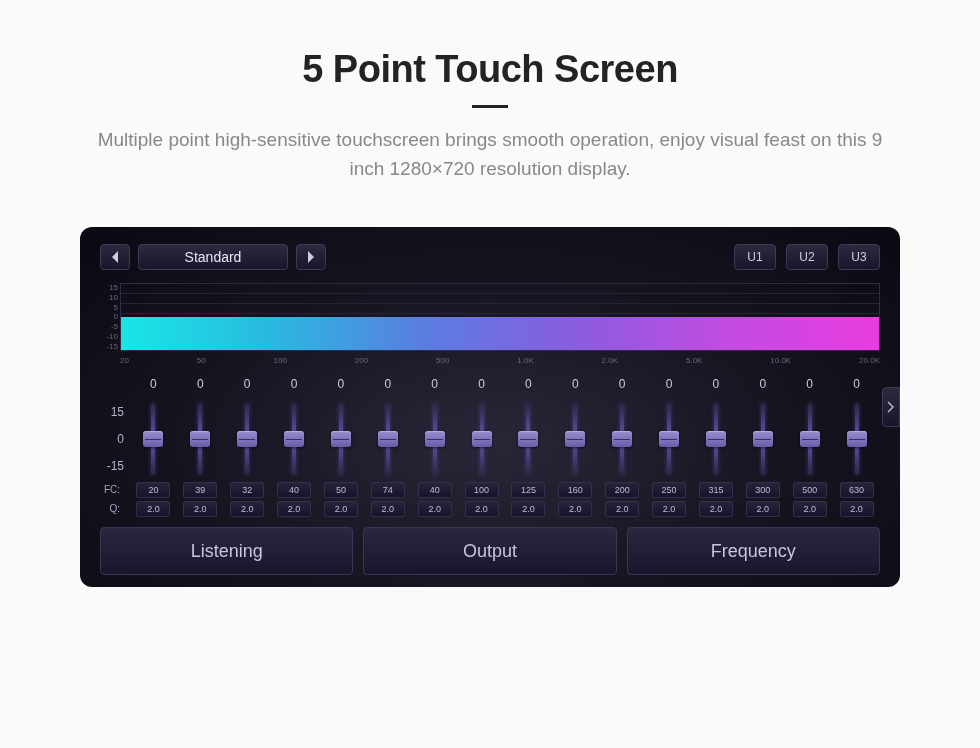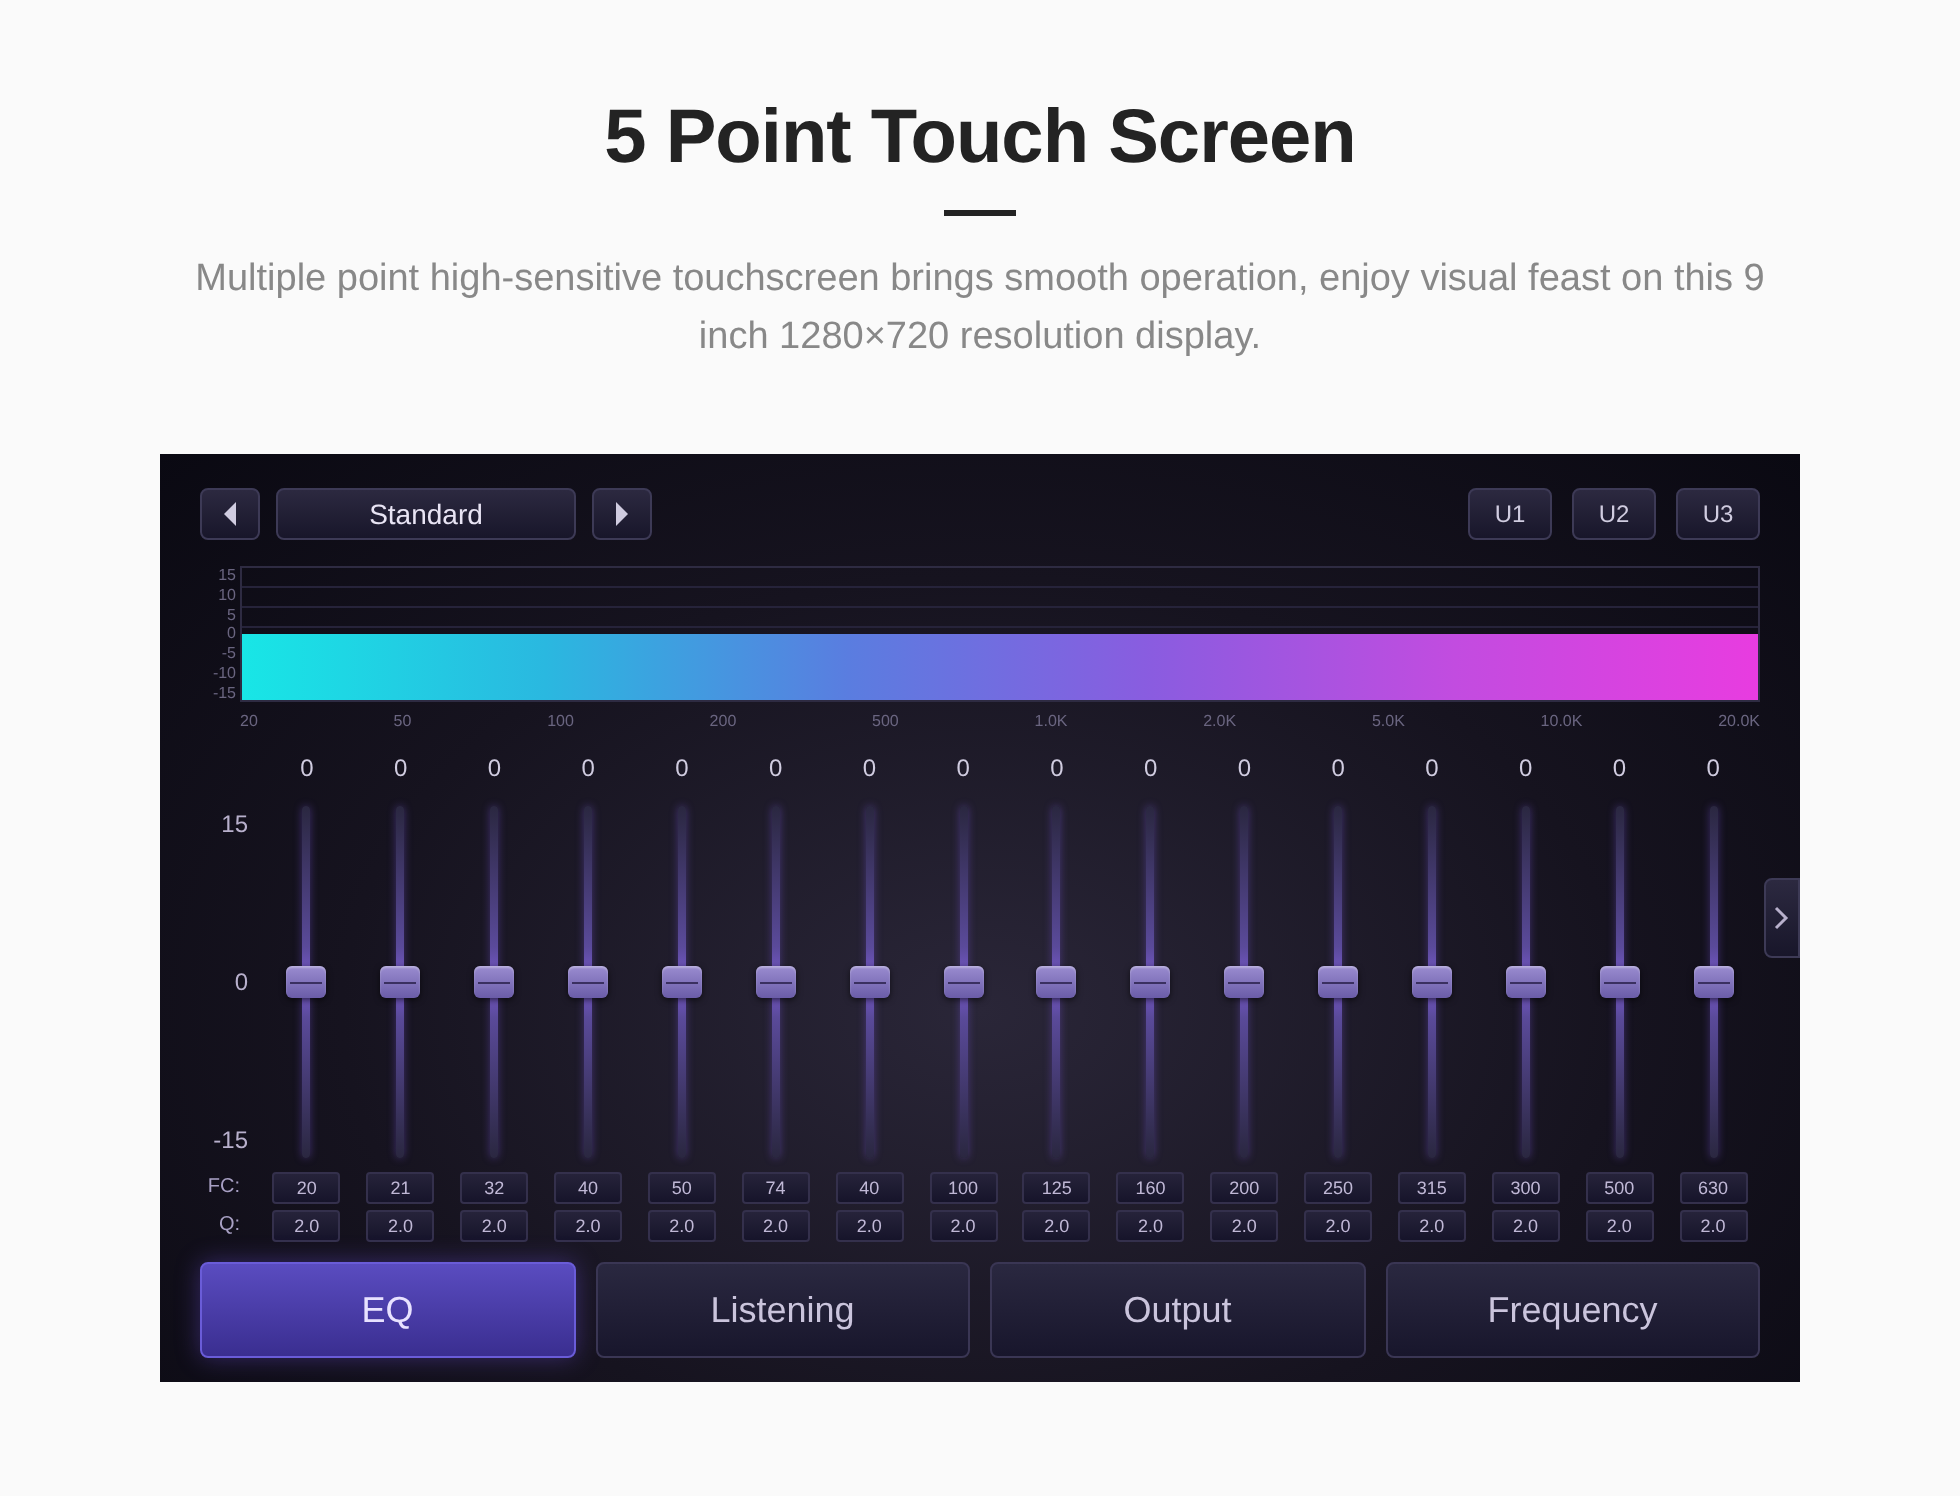--- a/index.html
+++ b/index.html
@@ -34,23 +34,23 @@
   max-width: 820px;
   margin: 0 auto;
 }
 .device-wrap {
   position: relative;
   width: 820px;
   margin: 44px auto 0;
 }
 .device {
   width: 820px;
-  height: 464px;
+  height: 360px;
   background: radial-gradient(ellipse at 50% 60%, #2a2638 0%, #16131f 55%, #0a0912 100%);
-  border-radius: 0;
+  border-radius: 12px;
   position: relative;
   overflow: hidden;
   color: #c8c4d6;
   font-size: 11px;
 }
 
 
 .top-row {
   position: absolute;
   top: 16px; left: 20px; right: 20px;
@@ -392,21 +392,21 @@
             </div>
             <div class="band-fc">20</div>
             <div class="band-q">2.0</div>
           </div>
           <div class="band">
             <div class="band-val">0</div>
             <div class="slider-track">
               <div class="slider-rail"></div>
               <div class="slider-thumb"></div>
             </div>
-            <div class="band-fc">21</div>
+            <div class="band-fc">39</div>
             <div class="band-q">2.0</div>
           </div>
           <div class="band">
             <div class="band-val">0</div>
             <div class="slider-track">
               <div class="slider-rail"></div>
               <div class="slider-thumb"></div>
             </div>
             <div class="band-fc">32</div>
             <div class="band-q">2.0</div>
@@ -531,20 +531,19 @@
         </div>
     </div>
 
     <div class="side-expand">
       <svg width="8" height="12" viewBox="0 0 8 12">
           <path d="M1 1 L6 6 L1 11" stroke="#b8b0cc" stroke-width="1.5" fill="none"></path>
         </svg>
     </div>
 
     <div class="tabs" id="tabs">
-        <div class="tab active">EQ</div>
         <div class="tab">Listening</div>
         <div class="tab">Output</div>
         <div class="tab">Frequency</div>
       </div>
   </div>
 
 </div>
 
 </body></html>

